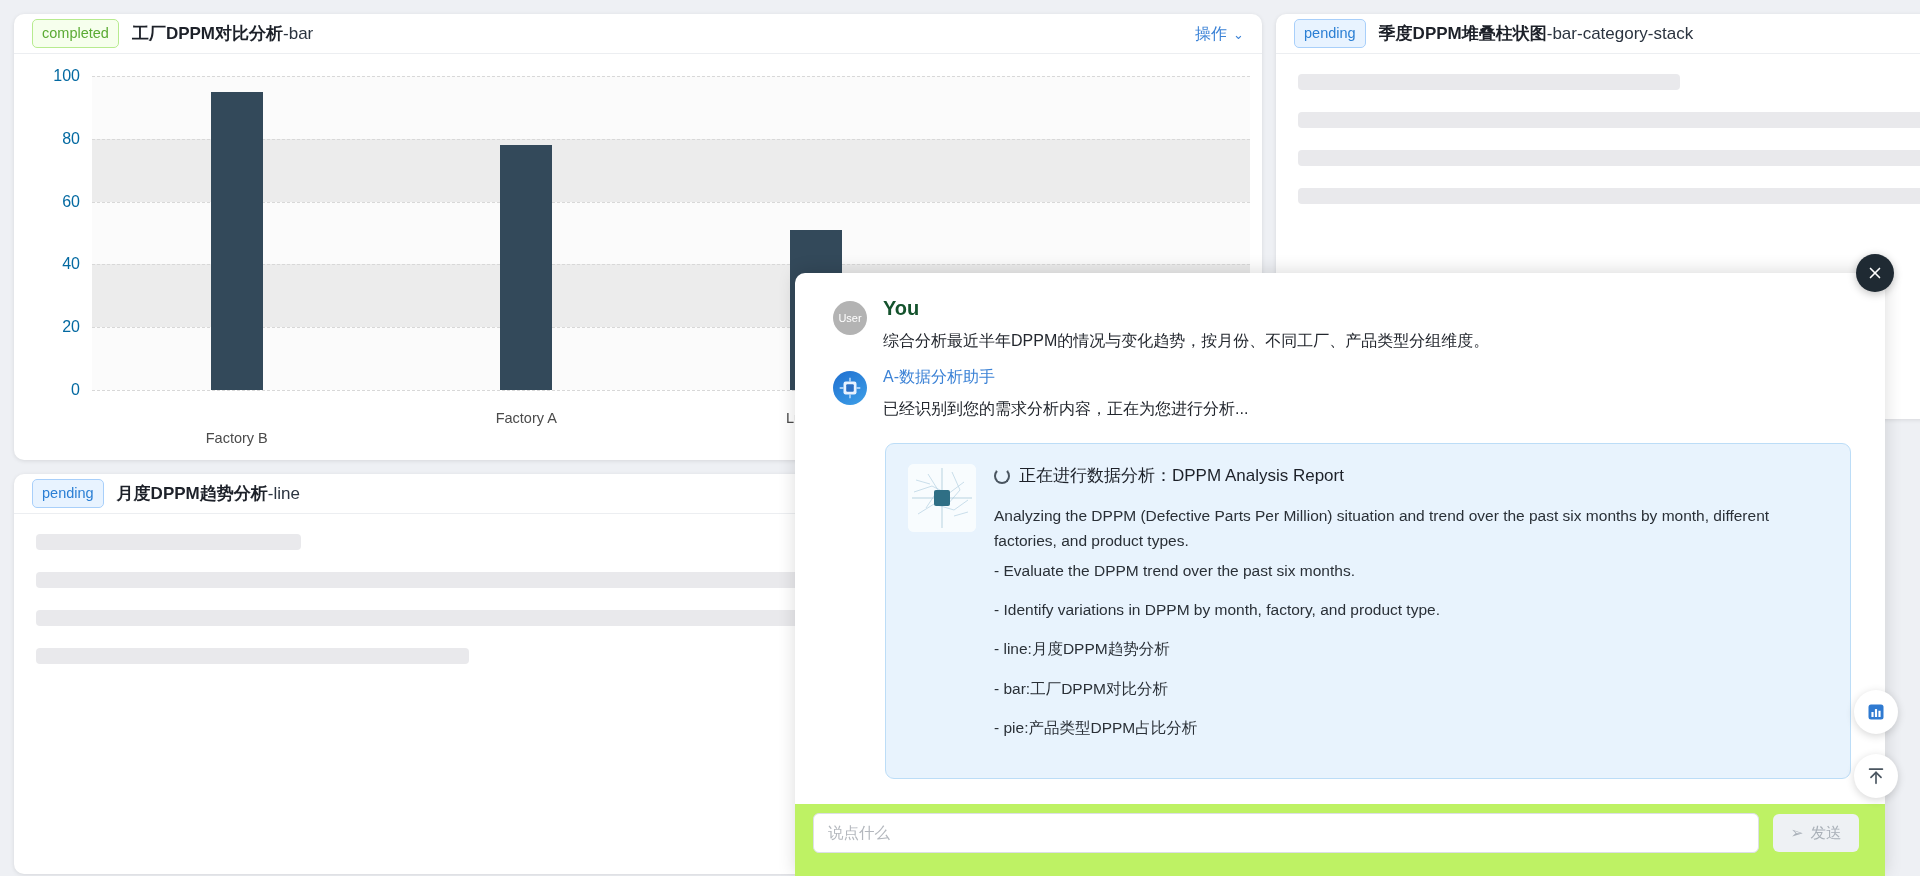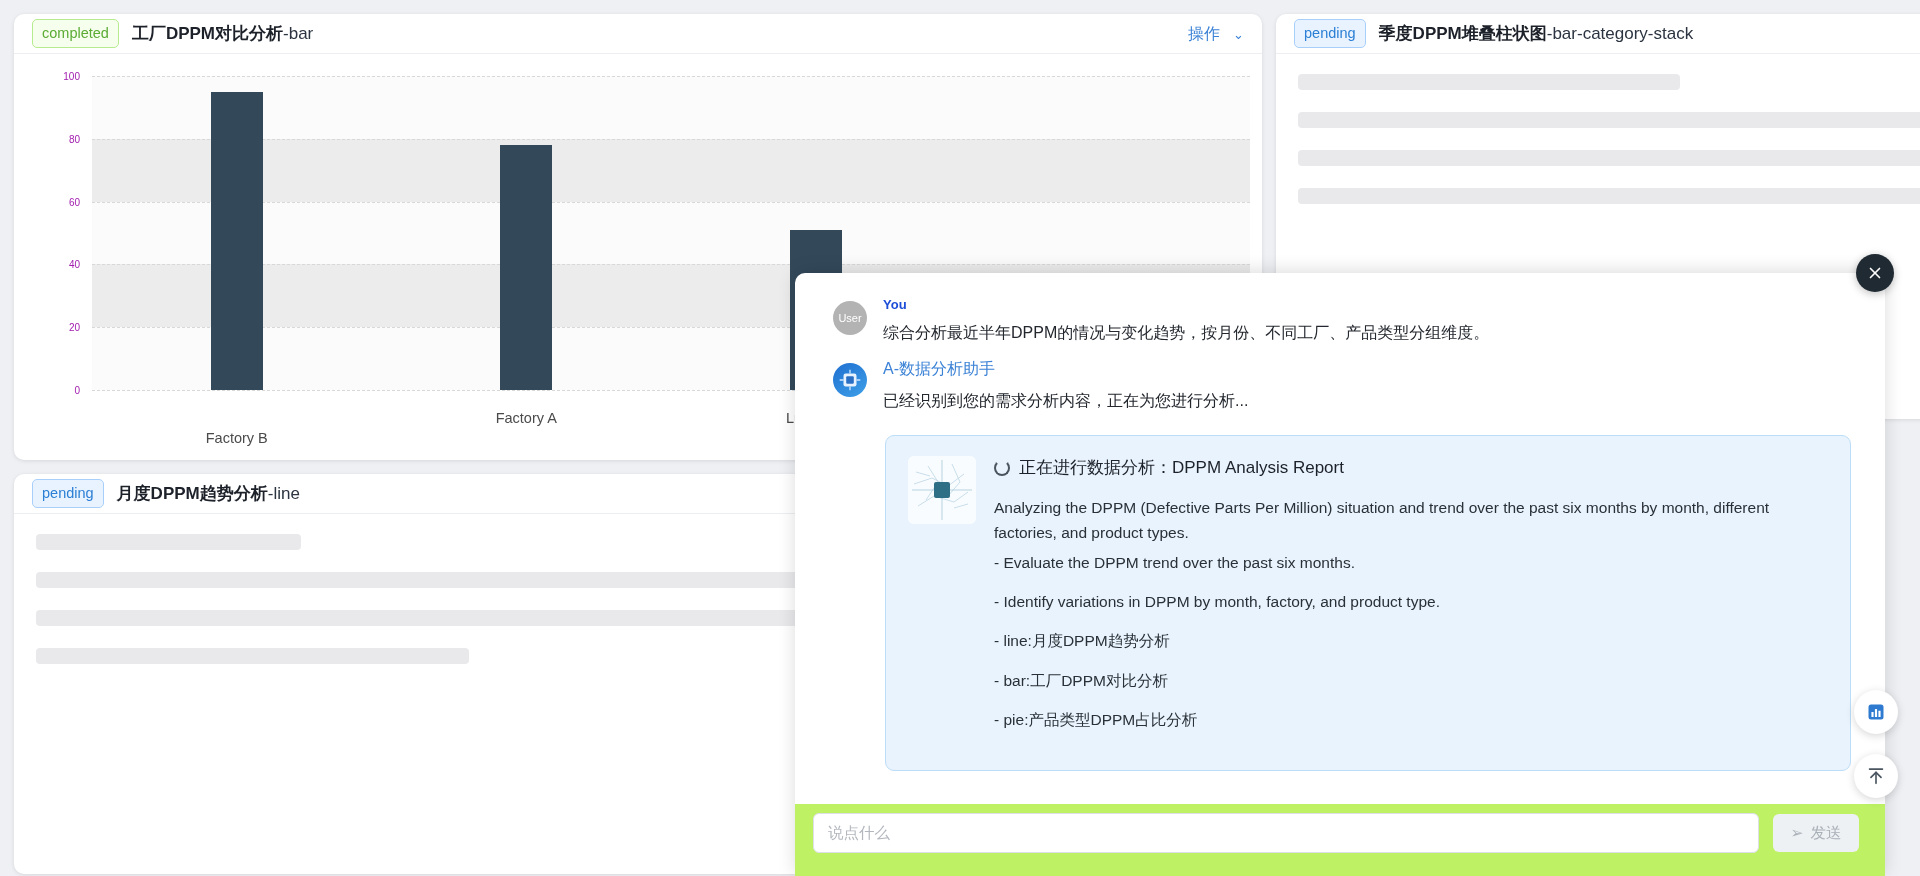--- a/index.html
+++ b/index.html
@@ -46,21 +46,21 @@
   }
   .card-title .suffix { font-weight: 400; color: #2b3440; }
   .op-link {
     position: absolute;
     right: 18px; top: 50%;
     transform: translateY(-50%);
     font-size: 16px;
     color: #3b82d6;
     display: flex;
     align-items: center;
-    gap: 13px;
+    gap: 6px;
     cursor: pointer;
     white-space: nowrap;
   }
   .op-link .chev { font-size: 13px; }
 
   
   .skeleton { padding: 20px 22px 0; }
   .sk-line { height: 16px; border-radius: 4px; background: #e9e9ec; margin-bottom: 22px; }
 
   
@@ -74,22 +74,22 @@
   .plot-bg { position: absolute; inset: 0; background: #fbfbfb; }
   .gridline {
     position: absolute; left: 0; right: 0; height: 0;
     border-top: 1px dashed #d8d8d8;
   }
   .axis-lbl {
     position: absolute;
     right: 100%;
     margin-right: 12px;
     transform: translateY(-50%);
-    font-size: 10px;
-    color: #a21caf;
+    font-size: 16px;
+    color: #0369a1;
     white-space: nowrap;
   }
   .bars { position: absolute; inset: 0; }
   .bar {
     position: absolute;
     bottom: 0;
     background: #33495a;
   }
   .xlabels { position: absolute; left: 78px; right: 12px; bottom: 14px; height: 24px; }
   .xlabel {
@@ -134,21 +134,21 @@
     text-align: right;
   }
   .avatar.bot {
     background: linear-gradient(145deg,#1f6fd0,#3ea0e8);
     border-radius: 50%;
     position: relative;
     overflow: hidden;
   }
   .avatar.bot svg { width: 26px; height: 26px; }
   .msg-body { flex: 1; min-width: 0; }
-  .msg-name { font-size: 13px; font-weight: 700; color: #1d4ed8; margin-bottom: 9px; }
+  .msg-name { font-size: 20px; font-weight: 700; color: #14532d; margin-bottom: 9px; }
   .msg-name.bot { color: #3b82d6; font-weight: 400; font-size: 16px; }
   .msg-text { font-size: 16px; color: #23272e; line-height: 1.5; }
 
   .analysis-card {
     margin: 22px 0 0 52px;
     background: #e8f3fd;
     border: 1px solid #bcddf7;
     border-radius: 9px;
     padding: 20px 22px 24px 22px;
     display: flex;

